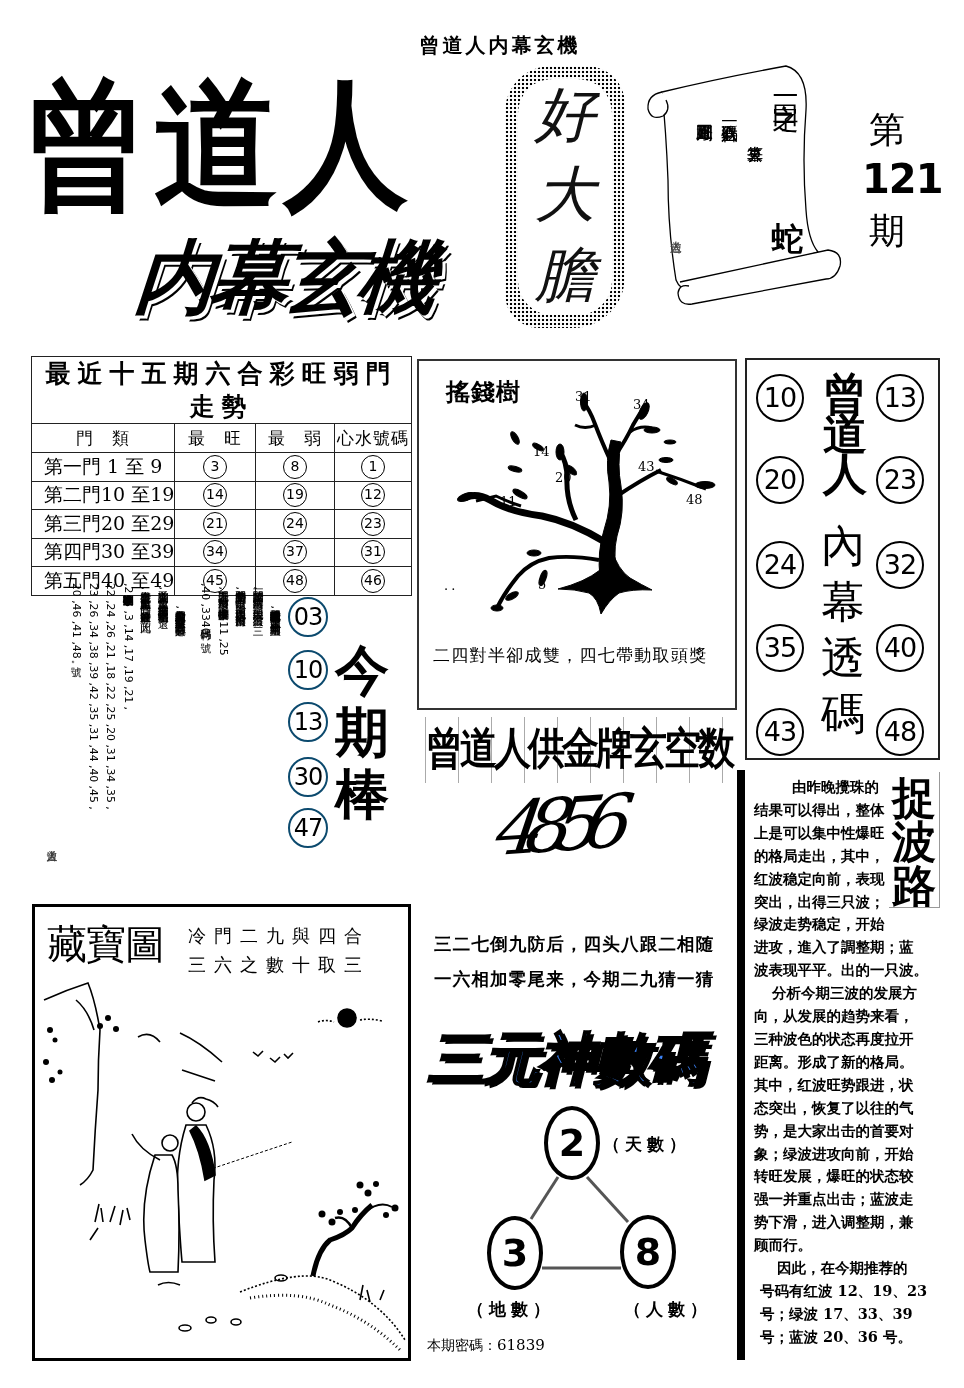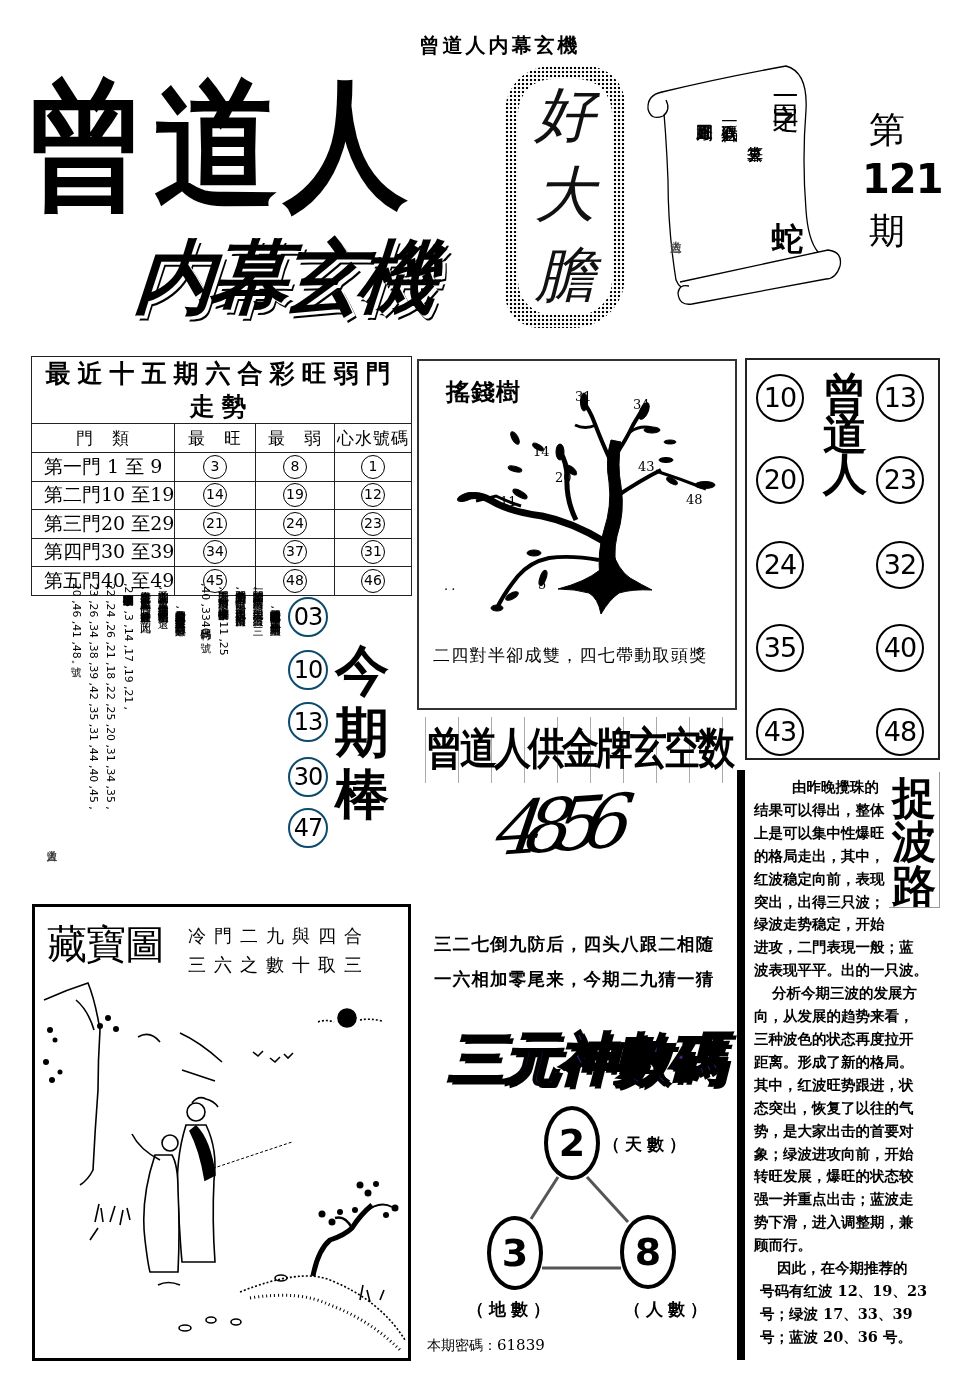--- a/index.html
+++ b/index.html
@@ -77,21 +77,21 @@
 .wave-text .i4{padding-left:6px;}
 .wave-text .pgap{}
 
 
 .treasure-box{left:32px;top:904px;width:379px;height:457px;border:3px solid #000;}
 .treasure-title{left:47px;top:917px;font:40px "DejaVu Sans",sans-serif;letter-spacing:-1px;}
 .treasure-poem{left:188px;top:921px;font:18px/29px "DejaVu Sans",sans-serif;letter-spacing:8px;white-space:nowrap;}
 
 
 .riddle{left:434px;top:927px;font:bold 17.5px/35px "DejaVu Serif",serif;letter-spacing:1.2px;white-space:nowrap;}
-.sanyuan-title{left:448px;top:1022px;font:italic 900 56px "DejaVu Sans",sans-serif;color:#4c1d95;-webkit-text-stroke:2px #000;text-shadow:4px 3px 0 #000;letter-spacing:-1px;white-space:nowrap;}
+.sanyuan-title{left:428px;top:1022px;font:italic 900 56px "DejaVu Sans",sans-serif;color:#3b82f6;-webkit-text-stroke:2px #000;text-shadow:4px 3px 0 #000;letter-spacing:-1px;white-space:nowrap;}
 .tri{width:56px;height:74px;border:4px solid #000;border-radius:50%;font:bold 38px/66px "DejaVu Sans",sans-serif;text-align:center;background:#fff;}
 .tri-label{font:bold 17px "DejaVu Serif",serif;letter-spacing:5px;white-space:nowrap;}
 .secret{left:427px;top:1336px;font:15px "DejaVu Serif",serif;white-space:nowrap;}
 .secret .lbl{font-size:14px;}
 </style>
 </head>
 <body>
 
 <div id="page">
 
@@ -312,34 +312,35 @@
   <div class="abs code" style="left:756px;top:456px">20</div>
   <div class="abs code" style="left:756px;top:541px">24</div>
   <div class="abs code" style="left:756px;top:624px">35</div>
   <div class="abs code" style="left:756px;top:708px">43</div>
   <div class="abs code" style="left:876px;top:374px">13</div>
   <div class="abs code" style="left:876px;top:456px">23</div>
   <div class="abs code" style="left:876px;top:541px">32</div>
   <div class="abs code" style="left:876px;top:624px">40</div>
   <div class="abs code" style="left:876px;top:708px">48</div>
   <div class="abs codes-title stack">曾道人</div>
+  <div class="abs codes-sub stack">內幕透碼</div>
 
   <div class="abs wave-bar"></div>
   <div class="abs wave-title-box">
     <div class="wave-title stack">捉波路</div>
   </div>
   <div class="abs wave-text">
     <div class="ln i1">由昨晚攪珠的</div>
     <div class="ln">结果可以得出，整体</div>
     <div class="ln">上是可以集中性爆旺</div>
     <div class="ln">的格局走出，其中，</div>
     <div class="ln">红波稳定向前，表现</div>
     <div class="ln">突出，出得三只波；</div>
     <div class="ln">绿波走势稳定，开始</div>
-    <div class="ln">进攻，二門表現一般；蓝</div>
+    <div class="ln">进攻，進入了調整期；蓝</div>
     <div class="ln">波表现平平。出的一只波。</div>
     <div class="ln i2 pgap">分析今期三波的发展方</div>
     <div class="ln">向，从发展的趋势来看，</div>
     <div class="ln">三种波色的状态再度拉开</div>
     <div class="ln">距离。形成了新的格局。</div>
     <div class="ln">其中，红波旺势跟进，状</div>
     <div class="ln">态突出，恢复了以往的气</div>
     <div class="ln">势，是大家出击的首要对</div>
     <div class="ln">象；绿波进攻向前，开始</div>
     <div class="ln">转旺发展，爆旺的状态较</div>

